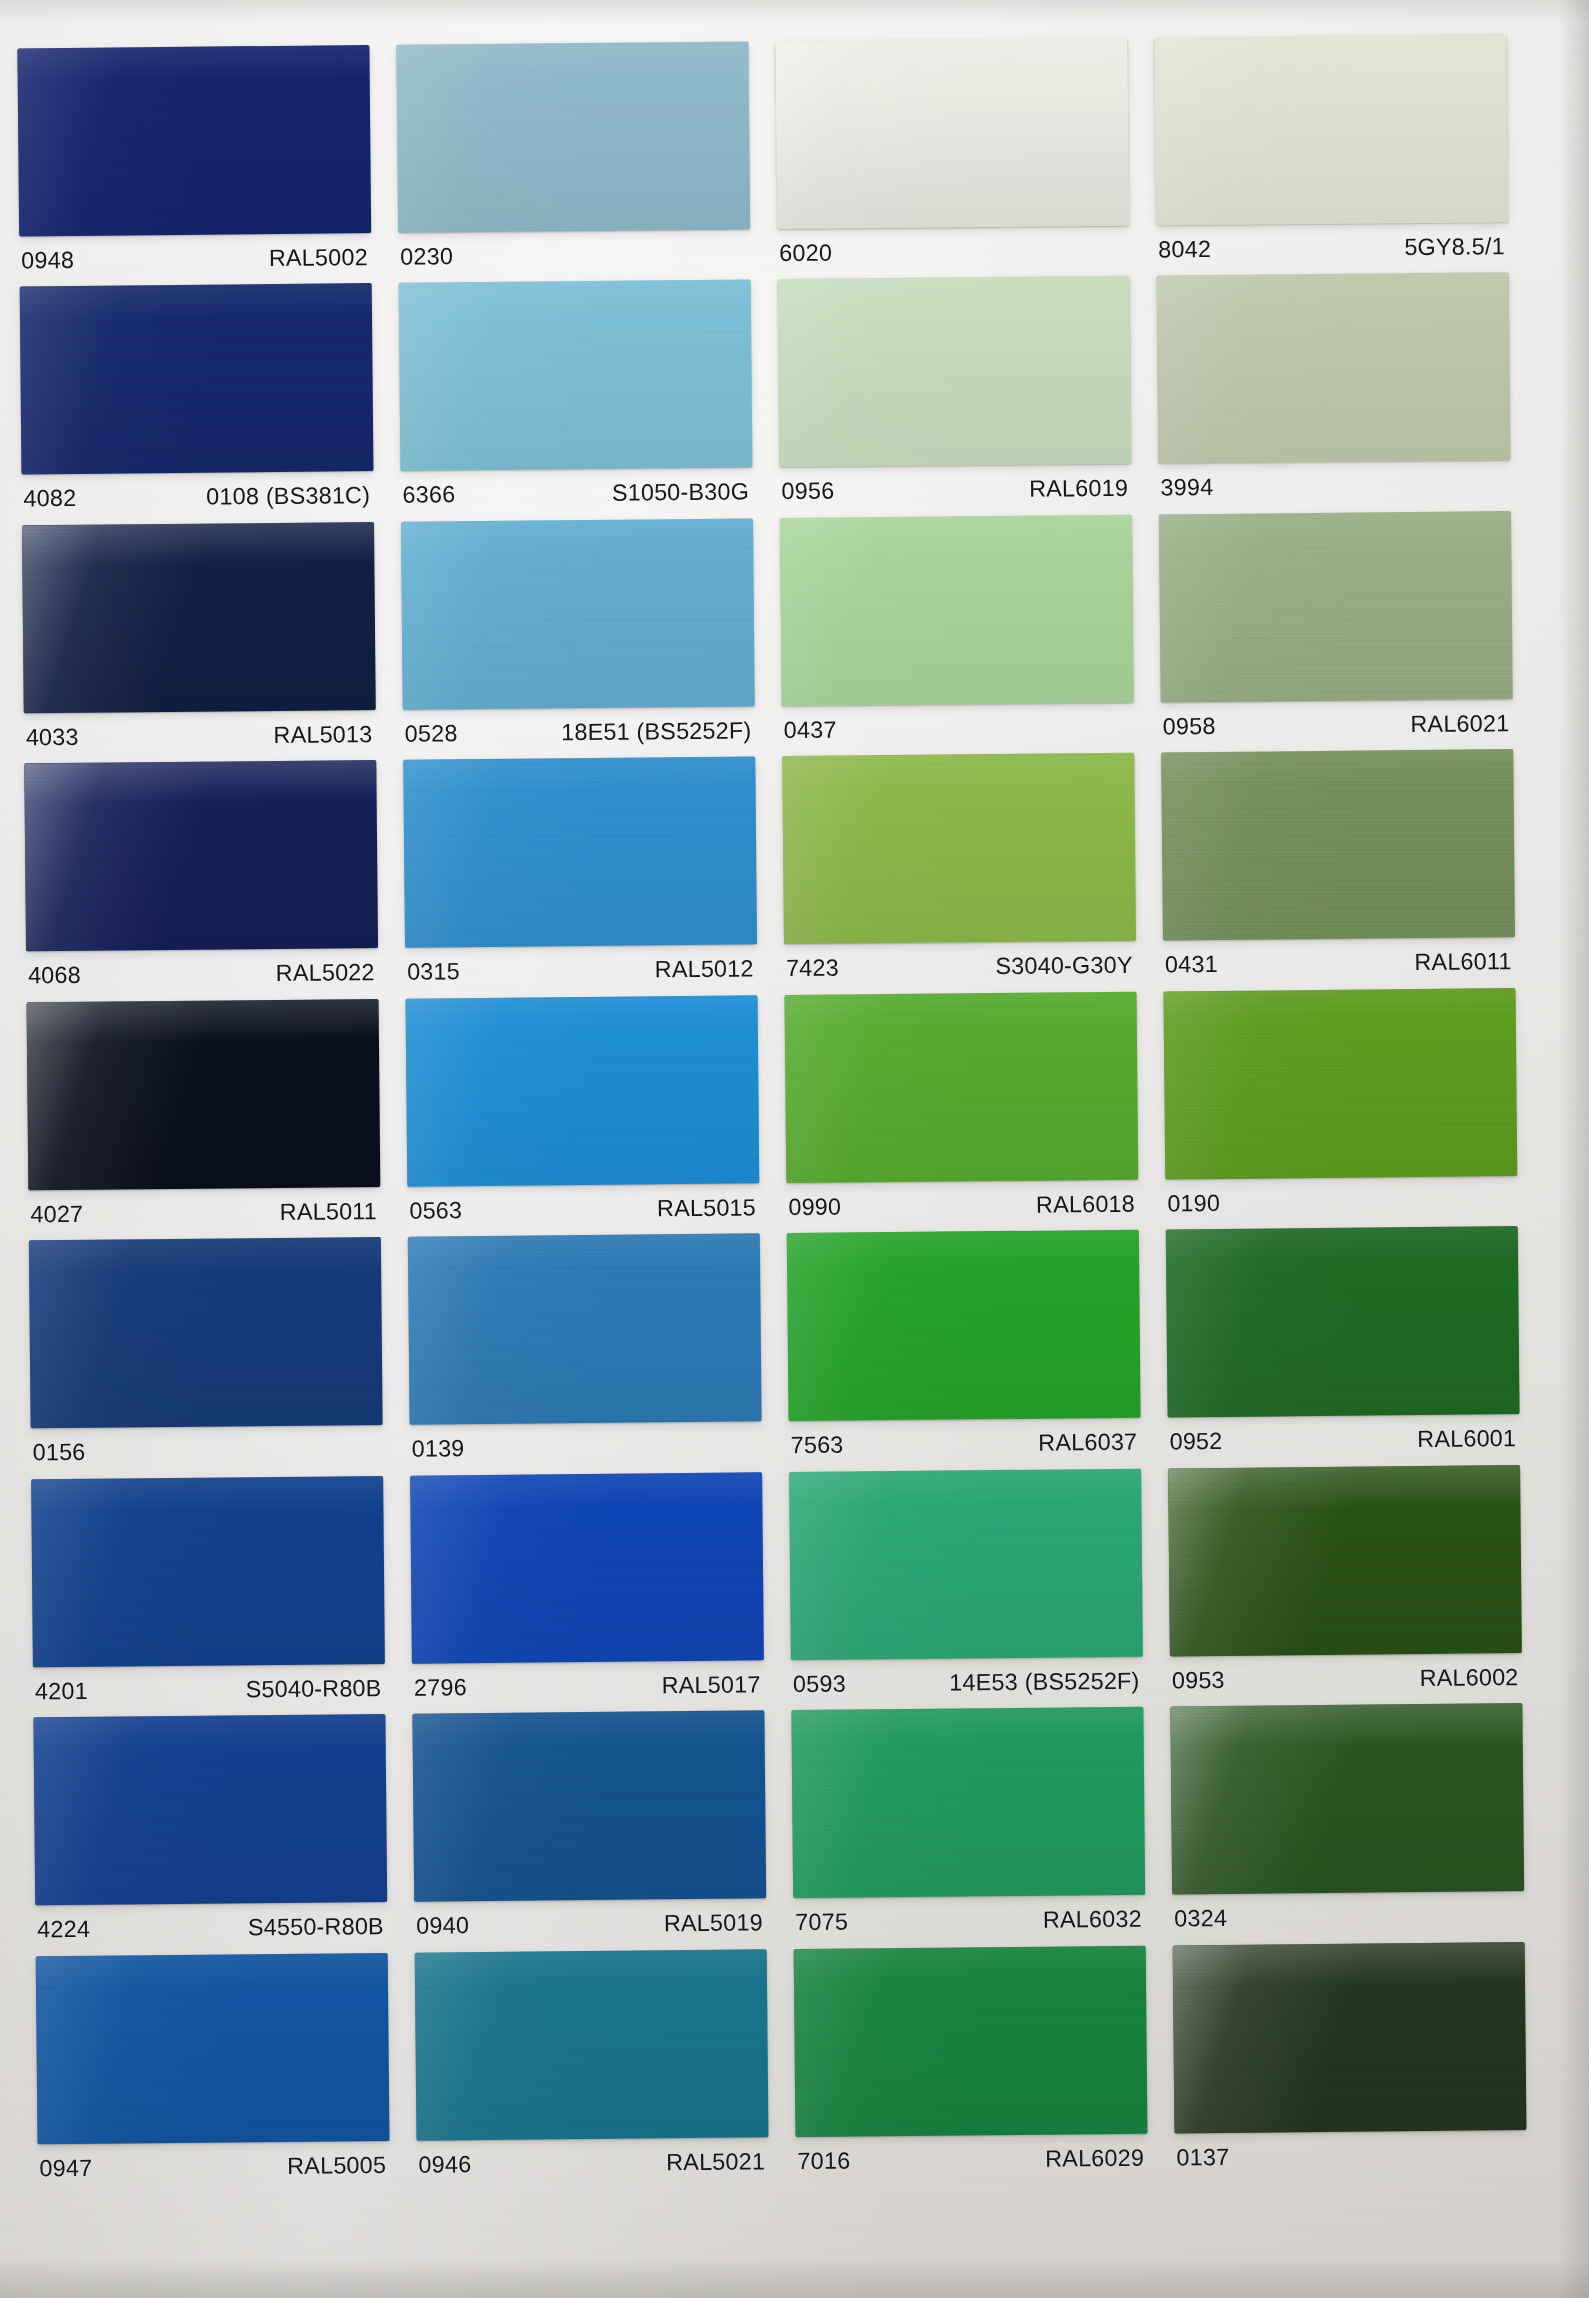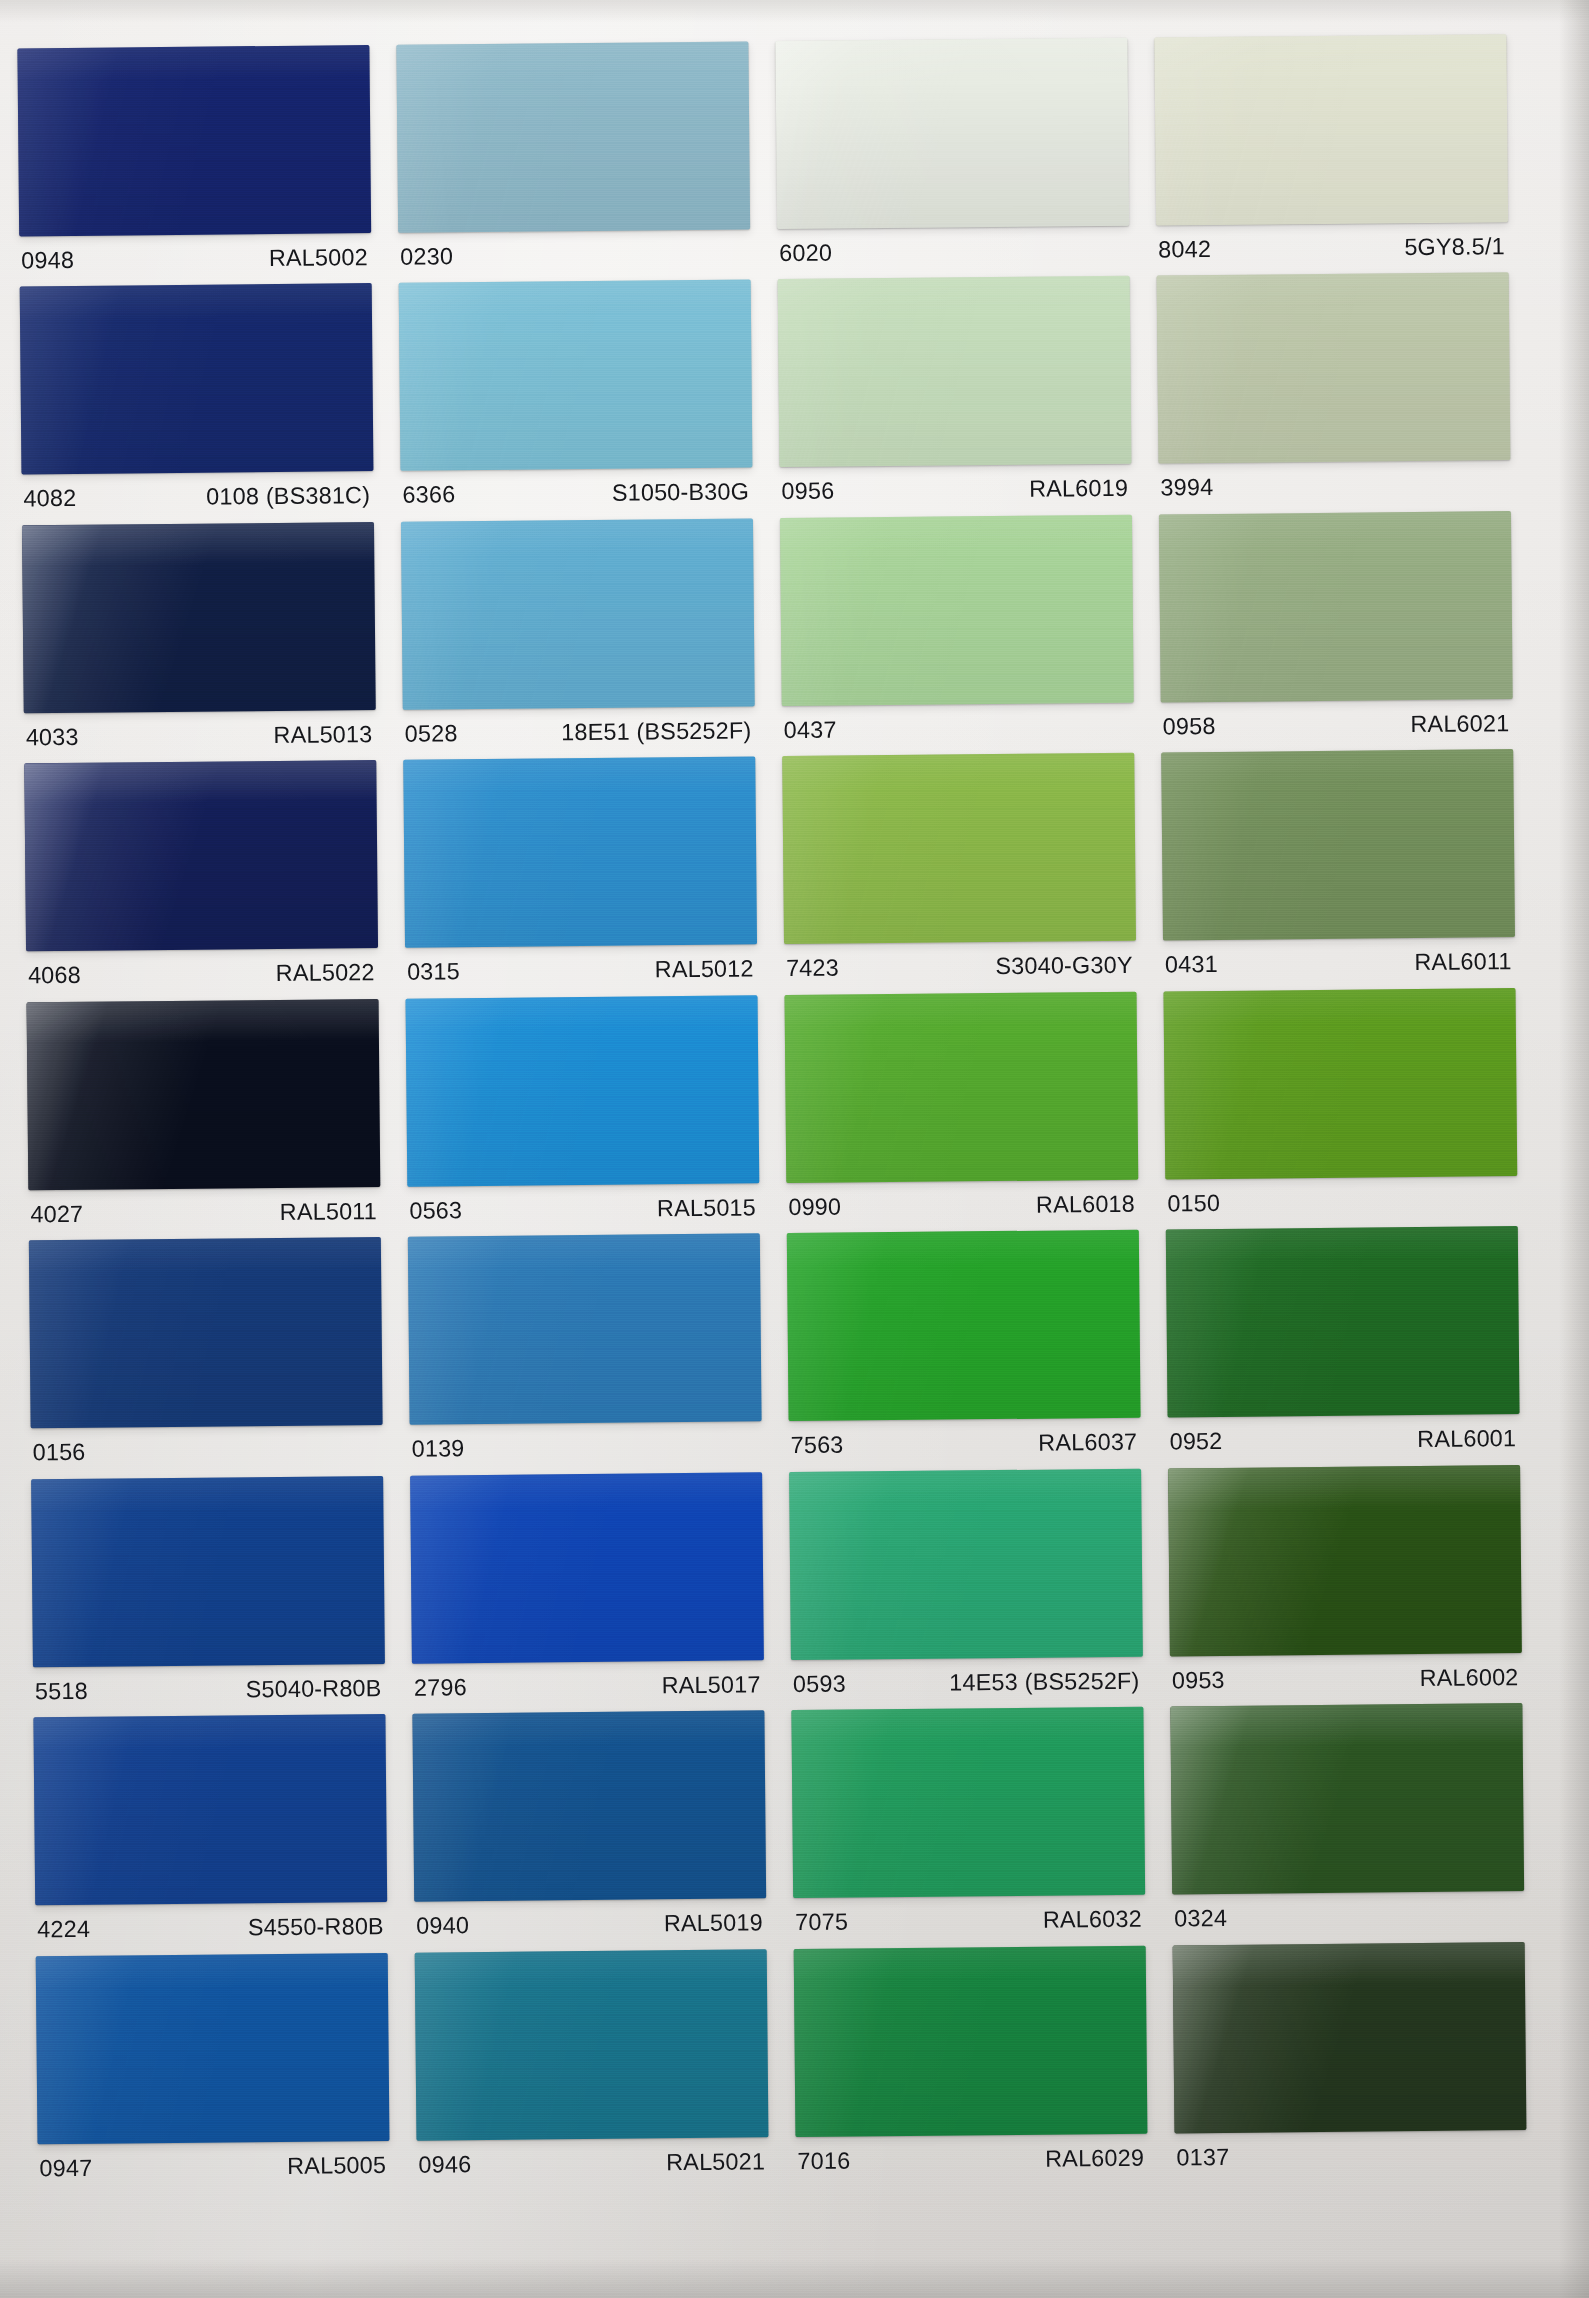--- a/index.html
+++ b/index.html
@@ -325,21 +325,21 @@
         <div class="labels">
           <span class="code-left">0990</span>
           <span class="code-right">RAL6018</span>
         </div>
       </div>
       <div class="swatch-cell">
         <div class="chip" title="0190" style="background: rgb(93, 156, 31);">
           <div class="gloss"></div>
         </div>
         <div class="labels">
-          <span class="code-left">0150</span>
+          <span class="code-left">0190</span>
           <span class="code-right"></span>
         </div>
       </div>
     </div>
     <div class="swatch-row" style="top: 1233px;">
       <div class="swatch-cell">
         <div class="chip" title="0138" style="background: rgb(22, 58, 120);">
           <div class="gloss"></div>
         </div>
         <div class="labels">
@@ -374,21 +374,21 @@
           <span class="code-right">RAL6001</span>
         </div>
       </div>
     </div>
     <div class="swatch-row" style="top: 1472px;">
       <div class="swatch-cell">
         <div class="chip" title="4201" style="background: rgb(18, 65, 141);">
           <div class="gloss"></div>
         </div>
         <div class="labels">
-          <span class="code-left">5518</span>
+          <span class="code-left">4201</span>
           <span class="code-right">S5040-R80B</span>
         </div>
       </div>
       <div class="swatch-cell">
         <div class="chip" title="4044" style="background: rgb(16, 70, 181);">
           <div class="gloss"></div>
         </div>
         <div class="labels">
           <span class="code-left">2796</span>
           <span class="code-right">RAL5017</span>

